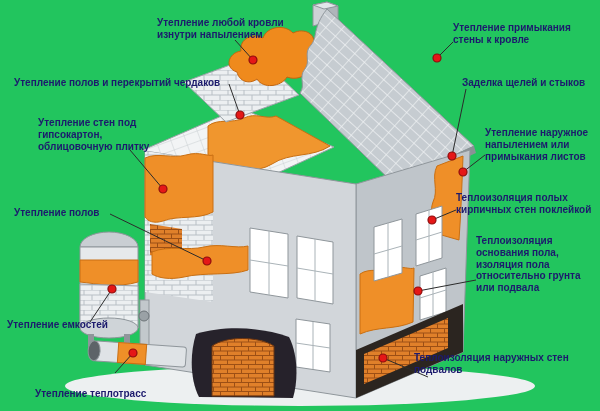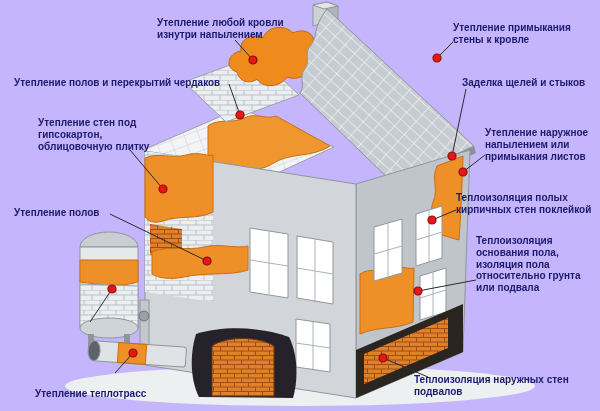--- a/index.html
+++ b/index.html
@@ -1,18 +1,18 @@
 <!DOCTYPE html>
 <html><head>
 <meta charset="utf-8">
 <style>
   *{margin:0;padding:0;box-sizing:border-box}
   html,body{background:#ffffff}
   body{font-family:"Liberation Sans",sans-serif}
-  .stage{position:relative;width:600px;height:411px;background:#c4b5fd;overflow:hidden}
+  .stage{position:relative;width:600px;height:411px;background:#22c55e;overflow:hidden}
   .scene{position:absolute;left:0;top:0;width:600px;height:411px}
   .label{
     position:absolute;
     color:#1c1a6d;
     font-family:"Liberation Sans",sans-serif;
     font-size:10px;
     font-weight:700;
     line-height:1.18;
   }
 </style>
@@ -158,16 +158,17 @@
 
   <div class="label" style="left:157px;top:17px;width:145px">Утепление любой кровли изнутри напылением</div>
   <div class="label" style="left:453px;top:22px;width:135px">Утепление примыкания стены к кровле</div>
   <div class="label" style="left:462px;top:77px;width:135px">Заделка щелей и стыков</div>
   <div class="label" style="left:14px;top:77px;width:230px">Утепление полов и перекрытий чердаков</div>
   <div class="label" style="left:38px;top:117px;width:125px">Утепление стен под гипсокартон, облицовочную плитку</div>
   <div class="label" style="left:485px;top:127px;width:110px">Утепление наружное напылением или примыкания листов</div>
   <div class="label" style="left:456px;top:192px;width:138px">Теплоизоляция полых кирпичных стен поклейкой</div>
   <div class="label" style="left:14px;top:207px;width:100px">Утепление полов</div>
   <div class="label" style="left:476px;top:235px;width:122px">Теплоизоляция основания пола, изоляция пола относительно грунта или подвала</div>
+  <div class="label" style="left:7px;top:319px;width:115px">Утепление емкостей</div>
   <div class="label" style="left:35px;top:388px;width:125px">Утепление теплотрасс</div>
-  <div class="label" style="left:414px;top:374px;width:175px">Теплоизоляция наружных стен подвалов</div>
+  <div class="label" style="left:414px;top:352px;width:175px">Теплоизоляция наружных стен подвалов</div>
 
 </div>
 
 </body></html>

